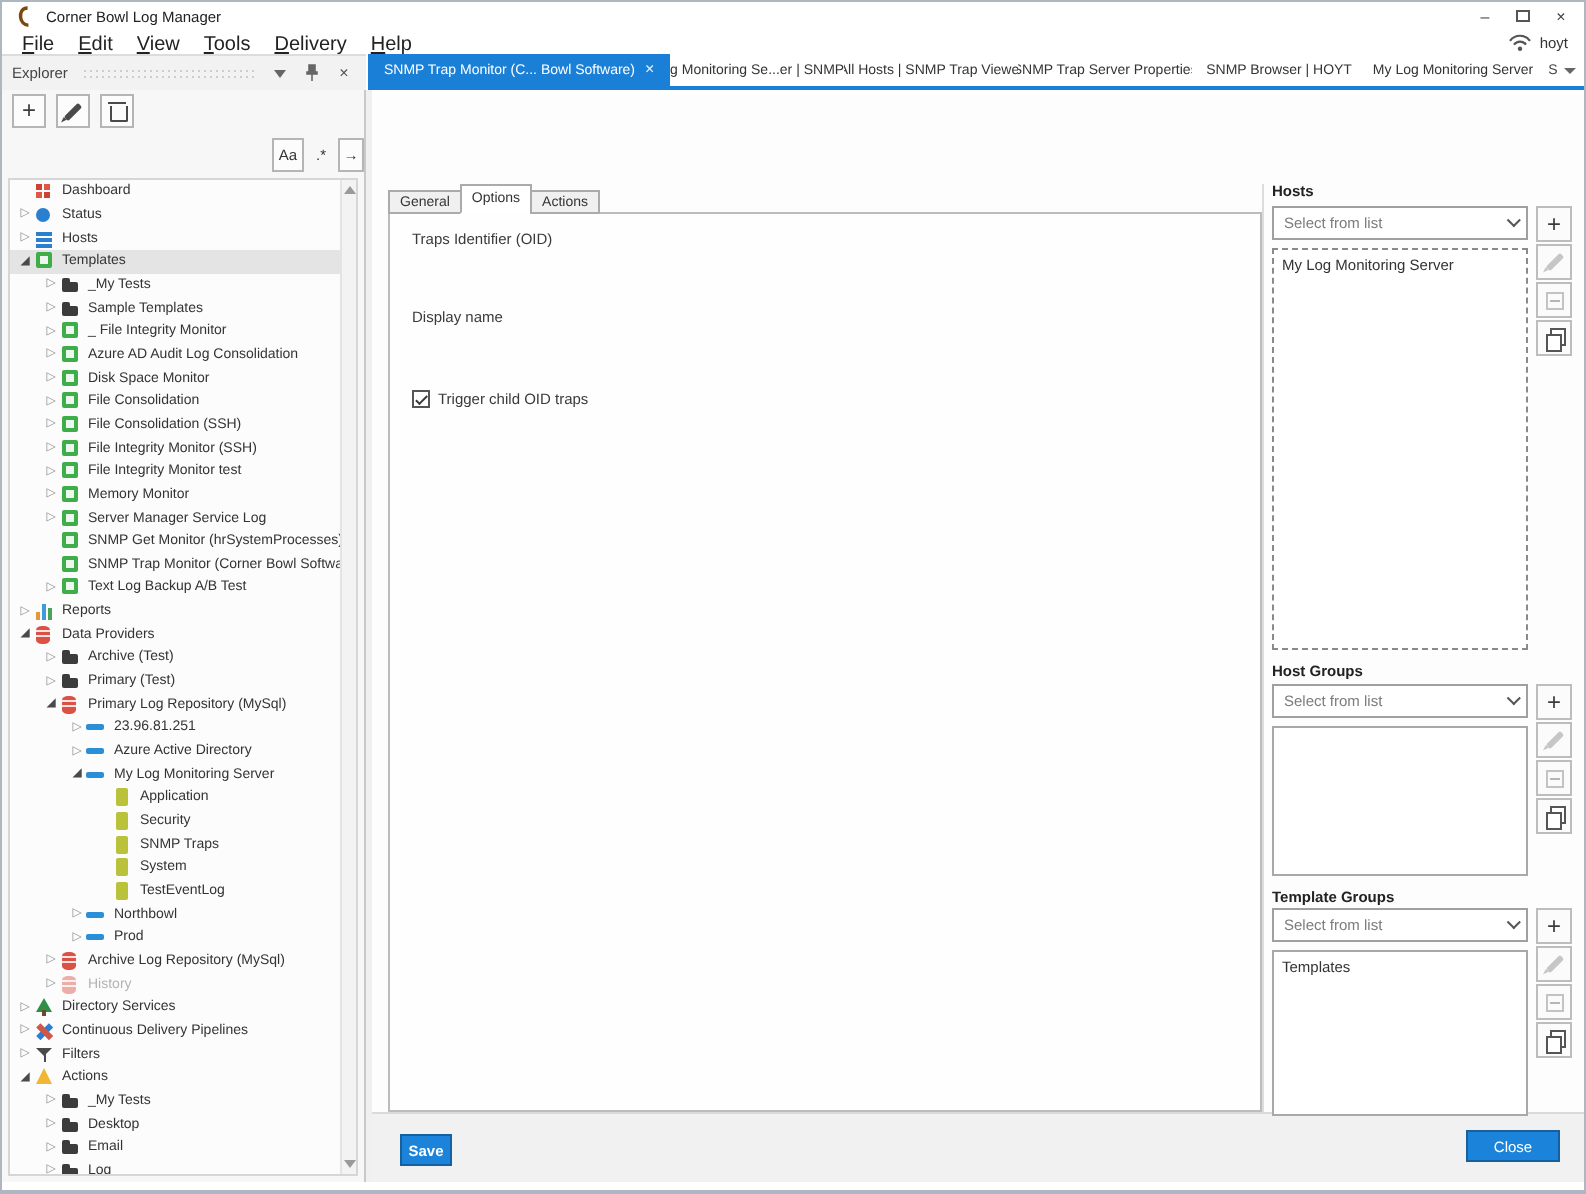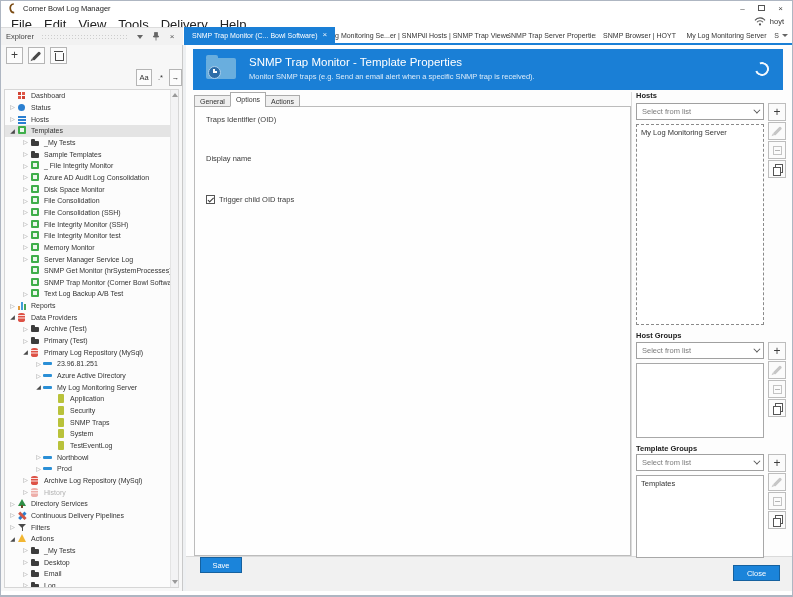--- a/index.html
+++ b/index.html
@@ -11,21 +11,21 @@
   }
   
   .titlebar { position:absolute; top:0; left:0; right:0; height:15px; background:#fff; }
   .app-icon { position:absolute; left:6px; top:2px; width:10px; height:11px; }
   .title-text { position:absolute; left:22px; top:3px; font-size:7.5px; color:#222; }
   .win-controls { position:absolute; right:2px; top:0; display:flex; }
   .win-btn { width:19px; height:14px; display:flex; align-items:center; justify-content:center; font-size:8px; color:#444; }
   .maxi { width:7px; height:6px; border:1px solid #555; }
   
   .menubar { position:absolute; top:15px; left:0; right:0; height:11px; display:flex; padding-left:4px; }
-  .menu-item { display:inline-block; font-size:13px; color:#222; padding:1px 6px; }
+  .menu-item { display:inline-block; font-size:10px; color:#222; padding:1px 6px; }
   .menu-item::first-letter { text-decoration:underline; }
   .user-area { position:absolute; right:8px; top:16px; display:flex; align-items:flex-start; gap:4px; }
   .user-name { font-size:7.5px; color:#333; }
   
   .exp-header { position:absolute; top:26px; left:0; width:182px; height:18px; background:#f2f2f2;
     border-top:1px solid #dcdcdc; display:flex; align-items:center; padding:0 5px; gap:4px; }
   .exp-title { font-size:7.5px; color:#444; }
   .grip { flex:1; height:5px; margin:0 3px; background-image:radial-gradient(#cdcdcd 36%, transparent 37%); background-size:3px 3px; }
   .hdr-ico { width:12px; height:12px; display:flex; align-items:center; justify-content:center; color:#555; font-size:8px; }
   .chev-down { width:0; height:0; border-left:3px solid transparent; border-right:3px solid transparent; border-top:4px solid #666; }
@@ -136,21 +136,21 @@
   .sq-btn { position:absolute; left:582px; width:18px; height:18px; border:1px solid #bdbdbd; background:#fbfbfb;
     display:flex; align-items:center; justify-content:center; }
   .minus-box { width:9px; height:9px; border:1px solid #c3c3c3; position:relative; }
   .minus-box::after { content:""; position:absolute; left:1.5px; top:3.5px; width:5px; height:1.2px; background:#b5b5b5; }
   .copy-ic { position:relative; width:9px; height:10px; }
   .copy-ic::before { content:""; position:absolute; left:2.5px; top:0; width:6px; height:7px; border:1px solid #555; background:#fff; }
   .copy-ic::after { content:""; position:absolute; left:0; top:2.5px; width:6px; height:7px; border:1px solid #555; background:#fff; }
   
   .btn-primary { position:absolute; height:16px; background:#1b84da; border:1px solid #15619f; color:#fff;
     font-size:7.5px; display:flex; align-items:center; justify-content:center; z-index:3; }
-  #save-btn { left:14px; bottom:18px; width:42px; }
+  #save-btn { left:14px; bottom:8px; width:26px;font-weight:bold; }
   #close-btn { right:12px; bottom:10px; width:47px; }
   
   #h-hosts { top:44px; } #dd-hosts { top:56px; } #list-hosts { top:77px; height:201px; }
   #h-hg { top:284px; } #dd-hg { top:295px; } #list-hg { top:316px; height:75px; }
   #h-tg { top:397px; } #dd-tg { top:407px; } #list-tg { top:428px; height:83px; }
 </style>
 </head>
 <body>
 
 <div class="titlebar">
@@ -520,27 +520,20 @@
     <span class="tlabel">Log</span>
   </div>
 </div>
 </div>
 
 <div class="vsplit"></div>
 
 <div class="content">
   <div class="footer"></div>
 
-  <div class="banner">
-    <div class="folder-big"></div>
-    <div class="clock"></div>
-    <div class="banner-title">SNMP Trap Monitor - Template Properties</div>
-    <div class="banner-sub">Monitor SNMP traps (e.g. Send an email alert when a specific SNMP trap is received).</div>
-    <div class="spinner"></div>
-  </div>
 
   <div class="ftabs" id="ftabs">
   <div class="ftab">General</div>
 
   <div class="ftab active">Options</div>
 
   <div class="ftab">Actions</div>
 </div>
   <div class="formpage">
     <div class="field-label" style="top:8px;">Traps Identifier (OID)</div>

